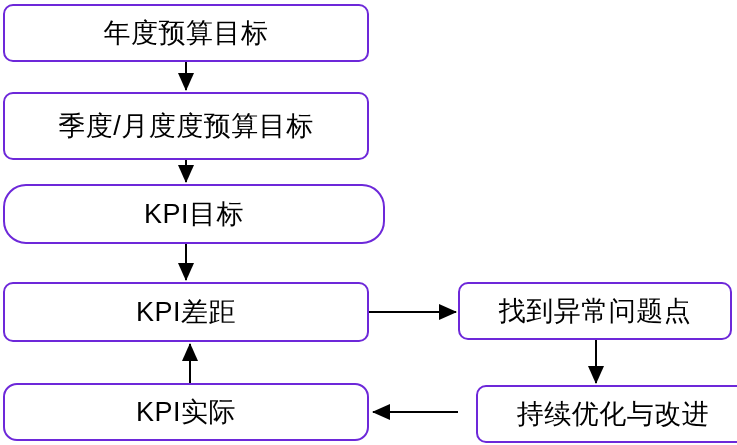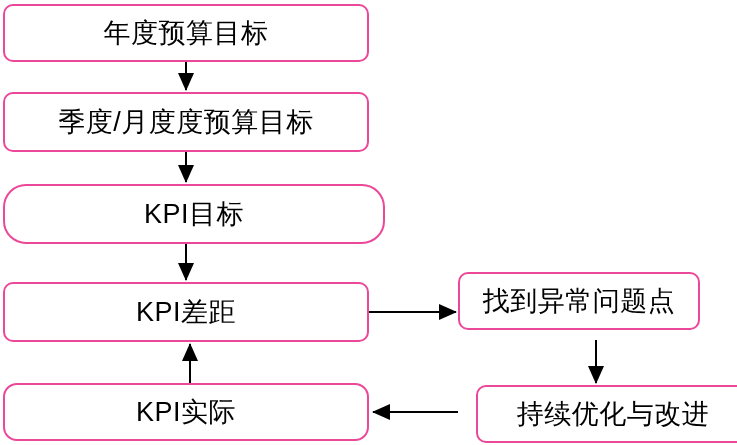--- a/index.html
+++ b/index.html
@@ -19,41 +19,41 @@
     position: absolute;
     left: 0;
     top: 0;
     width: 737px;
     height: 445px;
     pointer-events: none;
   }
   .node {
     position: absolute;
     box-sizing: border-box;
-    border: 2px solid #ec4899;
+    border: 2px solid #6d28d9;
     border-radius: 10px;
     background: #ffffff;
     display: flex;
     align-items: center;
     justify-content: center;
   }
   .node span {
     font-size: 27px;
     color: #000000;
     letter-spacing: 0.5px;
     white-space: nowrap;
     line-height: 1;
   }
   
   #n0 { left: 3px;   top: 4px;   width: 366px; height: 58px; }
-  #n1 { left: 3px;   top: 92px;  width: 366px; height: 60px; }
+  #n1 { left: 3px;   top: 92px;  width: 366px; height: 68px; }
   #n2 { left: 3px;   top: 184px; width: 382px; height: 60px; border-radius: 23px; }
   #n3 { left: 3px;   top: 282px; width: 366px; height: 60px; align-items: center; }
   #n4 { left: 3px;   top: 383px; width: 366px; height: 58px; border-radius: 14px; }
-  #n5 { left: 458px; top: 272px; width: 242px; height: 58px; }
+  #n5 { left: 458px; top: 282px; width: 274px; height: 58px; }
   #n6 { left: 456px; top: 385px; width: 274px; height: 58px; margin-left: 20px; }
 </style>
 </head>
 <body>
 
 <div class="canvas">
 
   <svg class="edges-layer" viewBox="0 0 737 445" xmlns="http://www.w3.org/2000/svg">
     <defs>
       <marker id="ah" markerUnits="userSpaceOnUse" markerWidth="18" markerHeight="16" refX="17" refY="8" orient="auto">

